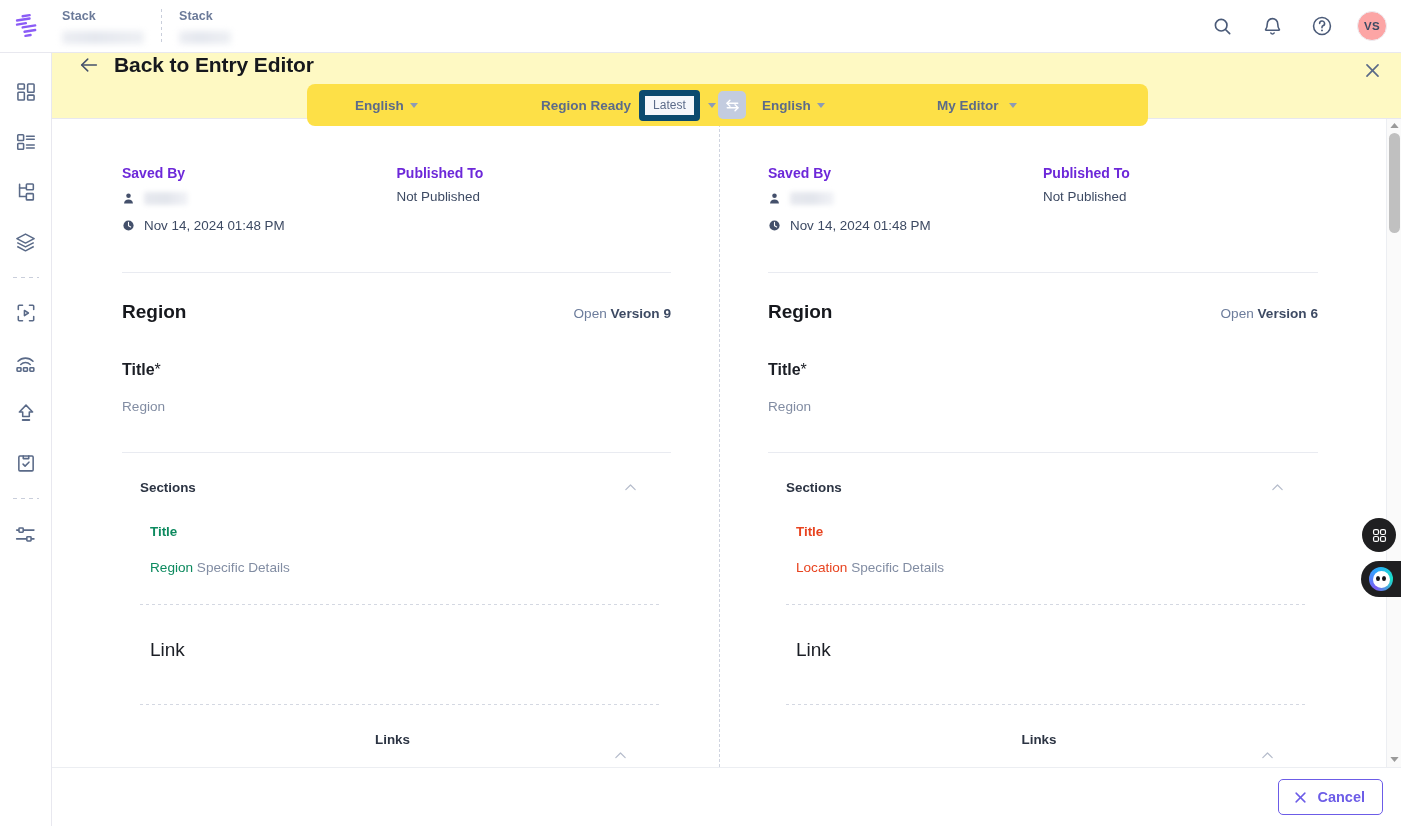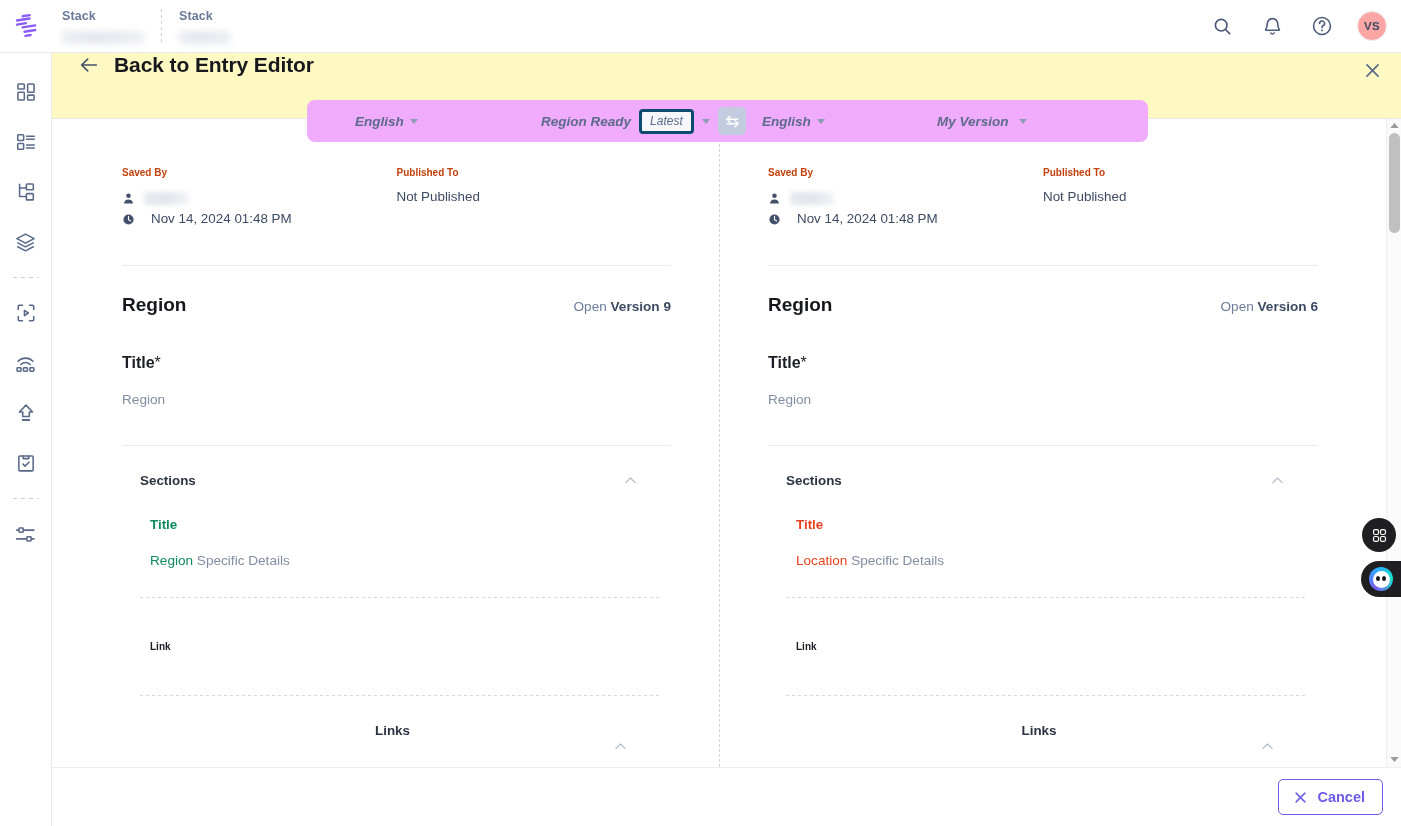--- a/index.html
+++ b/index.html
@@ -93,39 +93,38 @@
     font-size: 21px; font-weight: 700; color: #16181d; letter-spacing: -.1px;
   }
   #close-compare {
     margin-left: auto; margin-right: 12px;
     width: 34px; height: 34px; display: flex; align-items: center; justify-content: center;
     color: #5a6a88; cursor: pointer;
   }
 
   
   #compare-toolbar {
-    position: absolute; top: 100px; left: 307px;
+    position: absolute; top: 84px; left: 307px;
     width: 841px; height: 42px;
-    background: #f0abfc; border-radius: 8px;
+    background: #fde047; border-radius: 8px;
     display: flex; align-items: center;
     z-index: 6;
-    font-style: italic;
   }
   .tb-select {
     display: flex; align-items: center; gap: 6px;
     font-size: 13.5px; font-weight: 700; color: #5c6b89;
     cursor: pointer; white-space: nowrap;
   }
   .caret { width: 0; height: 0; border-left: 4.5px solid transparent;
            border-right: 4.5px solid transparent; border-top: 5.5px solid #8d9bb5; }
   #tb-left-lang  { position: absolute; left: 48px; }
   #tb-status     { position: absolute; left: 234px; display: flex; align-items: center; gap: 8px; }
   #tb-status .status-text { font-size: 13.5px; font-weight: 700; color: #5c6b89; }
   .pill {
-    border: 3px solid #0c4a6e; border-radius: 4px;
+    border: 6px solid #0c4a6e; border-radius: 4px;
     padding: 2px 8px 3px; font-size: 12px; font-weight: 400; color: #5c6b89;
     background: #f6f7fb; line-height: 14px;
   }
   #tb-swap {
     position: absolute; left: 411px;
     width: 28px; height: 28px; border-radius: 5px;
     background: #c3ccdf; display: flex; align-items: center; justify-content: center;
     cursor: pointer;
   }
   #tb-right-lang { position: absolute; left: 455px; }
@@ -139,28 +138,28 @@
   #panes { display: flex; height: 100%; }
   .pane { width: 667px; position: relative; padding: 0 50px 0 70px; }
   .pane.left { padding-left: 70px; padding-right: 48px; }
   .pane.right {
     border-left: 1px dashed #cfd4e0;
     padding-left: 48px; padding-right: 68px;
   }
 
   .meta-row { display: flex; padding-top: 45px; }
   .meta-col { width: 50%; }
-  .meta-label { font-size: 10px; font-weight: 700; color: #c2410c; line-height: 18px; }
+  .meta-label { font-size: 14px; font-weight: 700; color: #6d28d9; line-height: 18px; }
   .meta-user { display: flex; align-items: center; gap: 9px; margin-top: 8px; height: 17px; }
   .meta-user .blur-name {
     width: 44px; height: 13px; border-radius: 2px;
     background: linear-gradient(90deg,#e7e9ef 0%, #e2e5ec 50%, #f2f3f7 100%);
     filter: blur(2.6px);
   }
-  .meta-time { display: flex; align-items: flex-end; gap: 16px; margin-top: 4px; }
+  .meta-time { display: flex; align-items: center; gap: 9px; margin-top: 11px; }
   .meta-time-text { font-size: 13.4px; color: #3d4a63; }
   .meta-value { font-size: 13.4px; color: #3d4a63; margin-top: 7px; }
 
   .pane-divider { height: 1px; background: #e9ebf1; margin-top: 39px; }
 
   .entry-head {
     display: flex; align-items: baseline; margin-top: 28px;
   }
   .entry-title { font-size: 19px; font-weight: 700; color: #16181d; }
   .open-version {
@@ -184,21 +183,21 @@
   .sub-label { font-size: 13.4px; font-weight: 700; margin-top: 28px; padding-left: 28px; }
   .sub-value { font-size: 13.6px; margin-top: 21px; padding-left: 28px; }
   .diff-add { color: #0d8a5f; }
   .diff-del { color: #e8431f; }
   .neutral-dim { color: #828da3; }
 
   .dotted-divider {
     height: 1px; margin-top: 29px; margin-left: 18px; margin-right: 12px;
     background: repeating-linear-gradient(to right,#d4d8e2 0 3px, transparent 3px 6px);
   }
-  .plain-label { font-size: 10px; font-weight: 700; color: #1b1e25; margin-top: 43px; padding-left: 28px; }
+  .plain-label { font-size: 19px; font-weight: 400; color: #1b1e25; margin-top: 34px; padding-left: 28px; }
 
   .group-head.nested { padding-left: 34px; margin-top: 27px; padding-right: 42px; flex-direction: column; }
 
   
   #v-scrollbar {
     position: absolute; top: 119px; right: 0; width: 15px; height: 648px;
     background: #fafafa; border-left: 1px solid #eceef2;
     z-index: 5;
   }
   .sb-arrow {
@@ -425,21 +424,21 @@
         <line x1="19.6" y1="15.2" x2="4.6" y2="15.2"></line>
     </svg>
   </div>
 
   <div class="tb-select" id="tb-right-lang">
     <span>English</span>
     <span class="caret"></span>
   </div>
 
   <div class="tb-select" id="tb-version">
-    <span>My Version</span>
+    <span>My Editor</span>
     <span class="caret" style="margin-left:4px;"></span>
   </div>
 </div>
 
 <div id="compare-body">
   <div id="panes">
 
     <div class="pane left">
       <div class="meta-row">
         <div class="meta-col">

